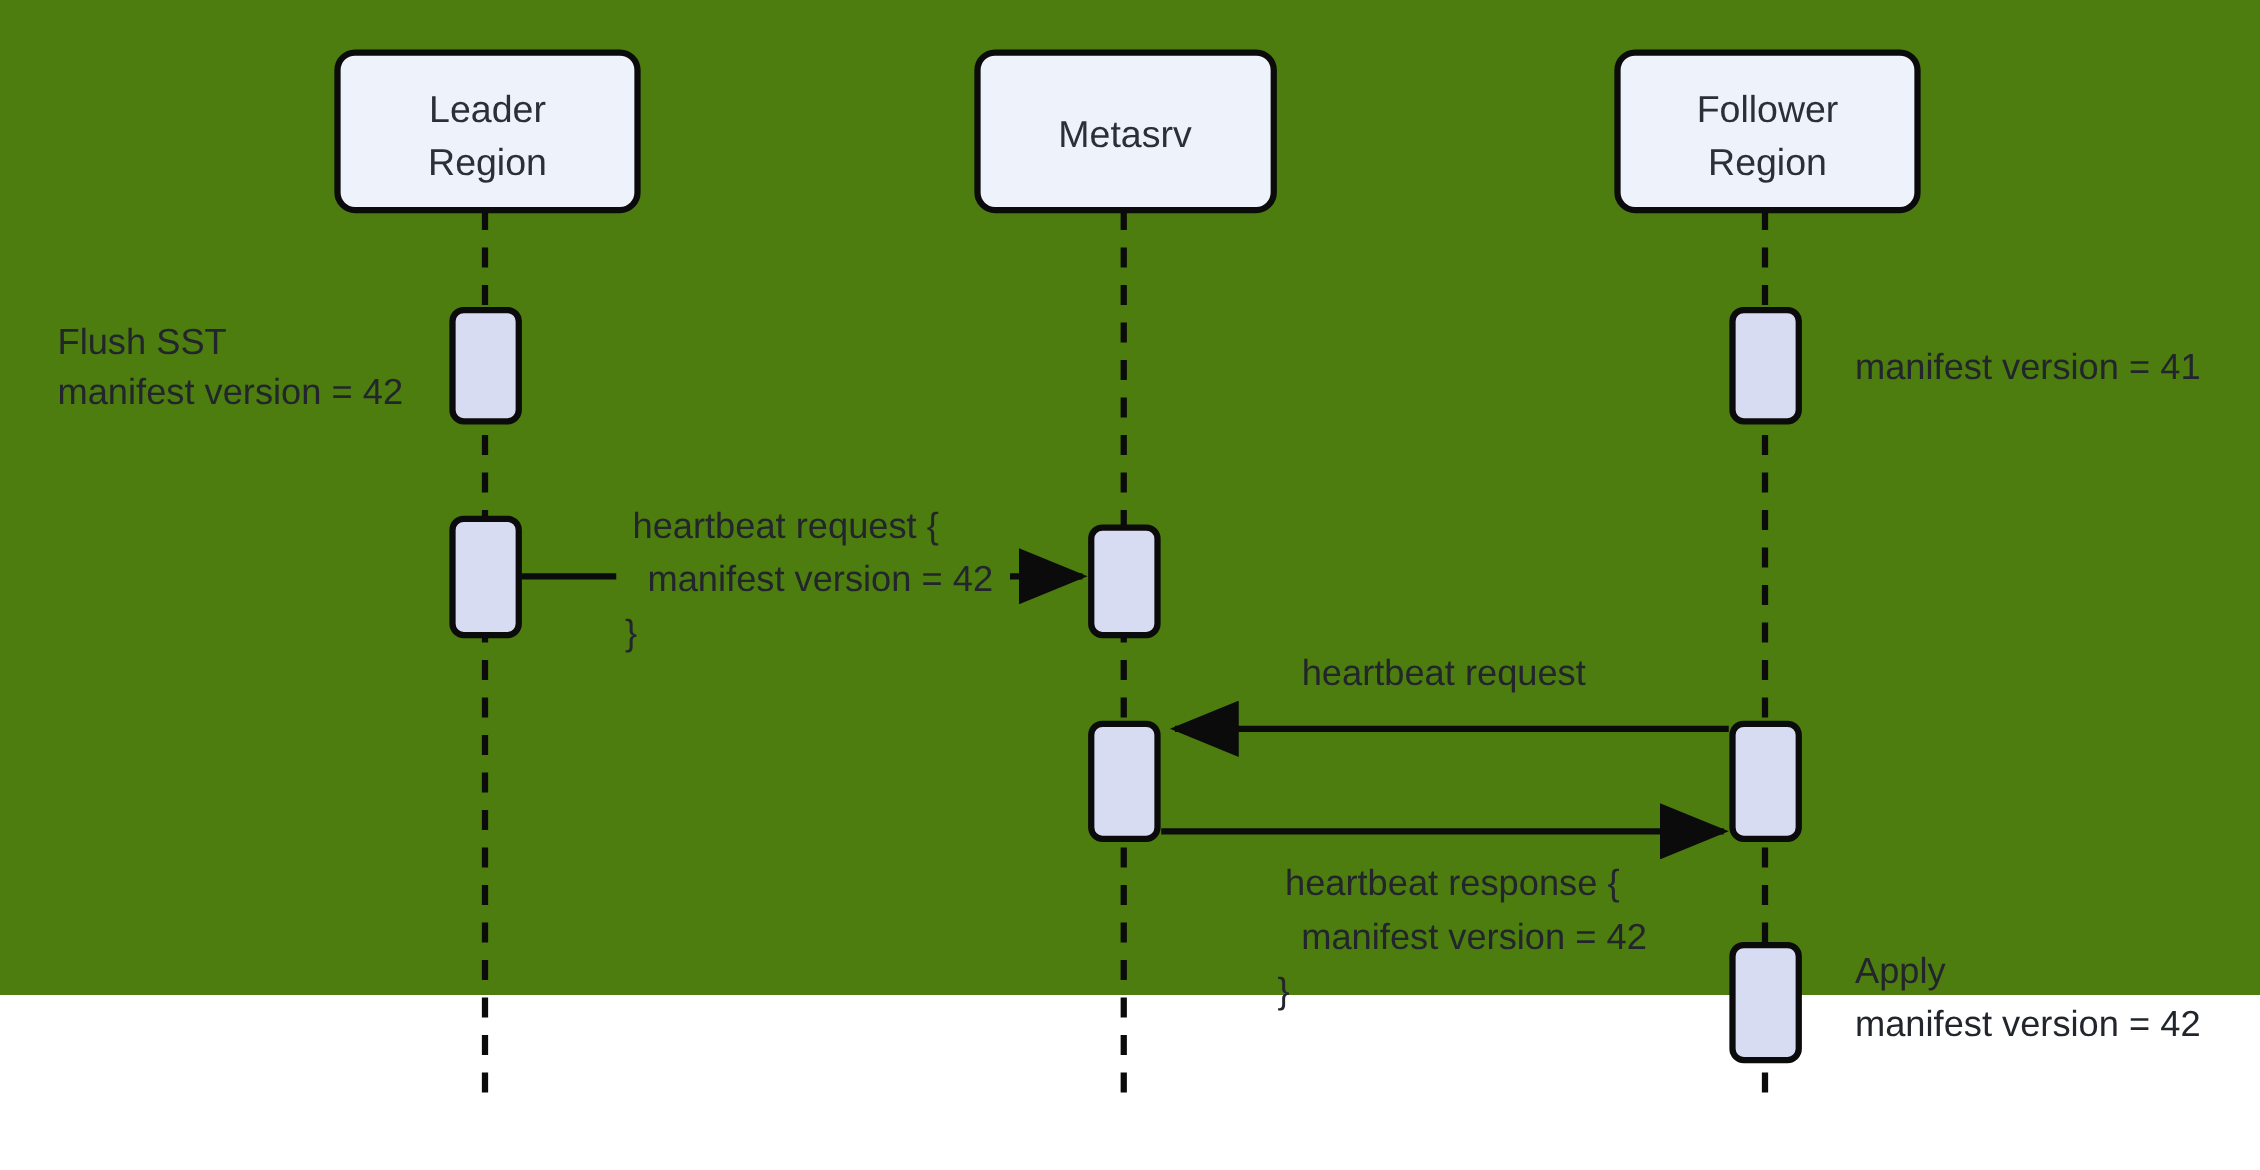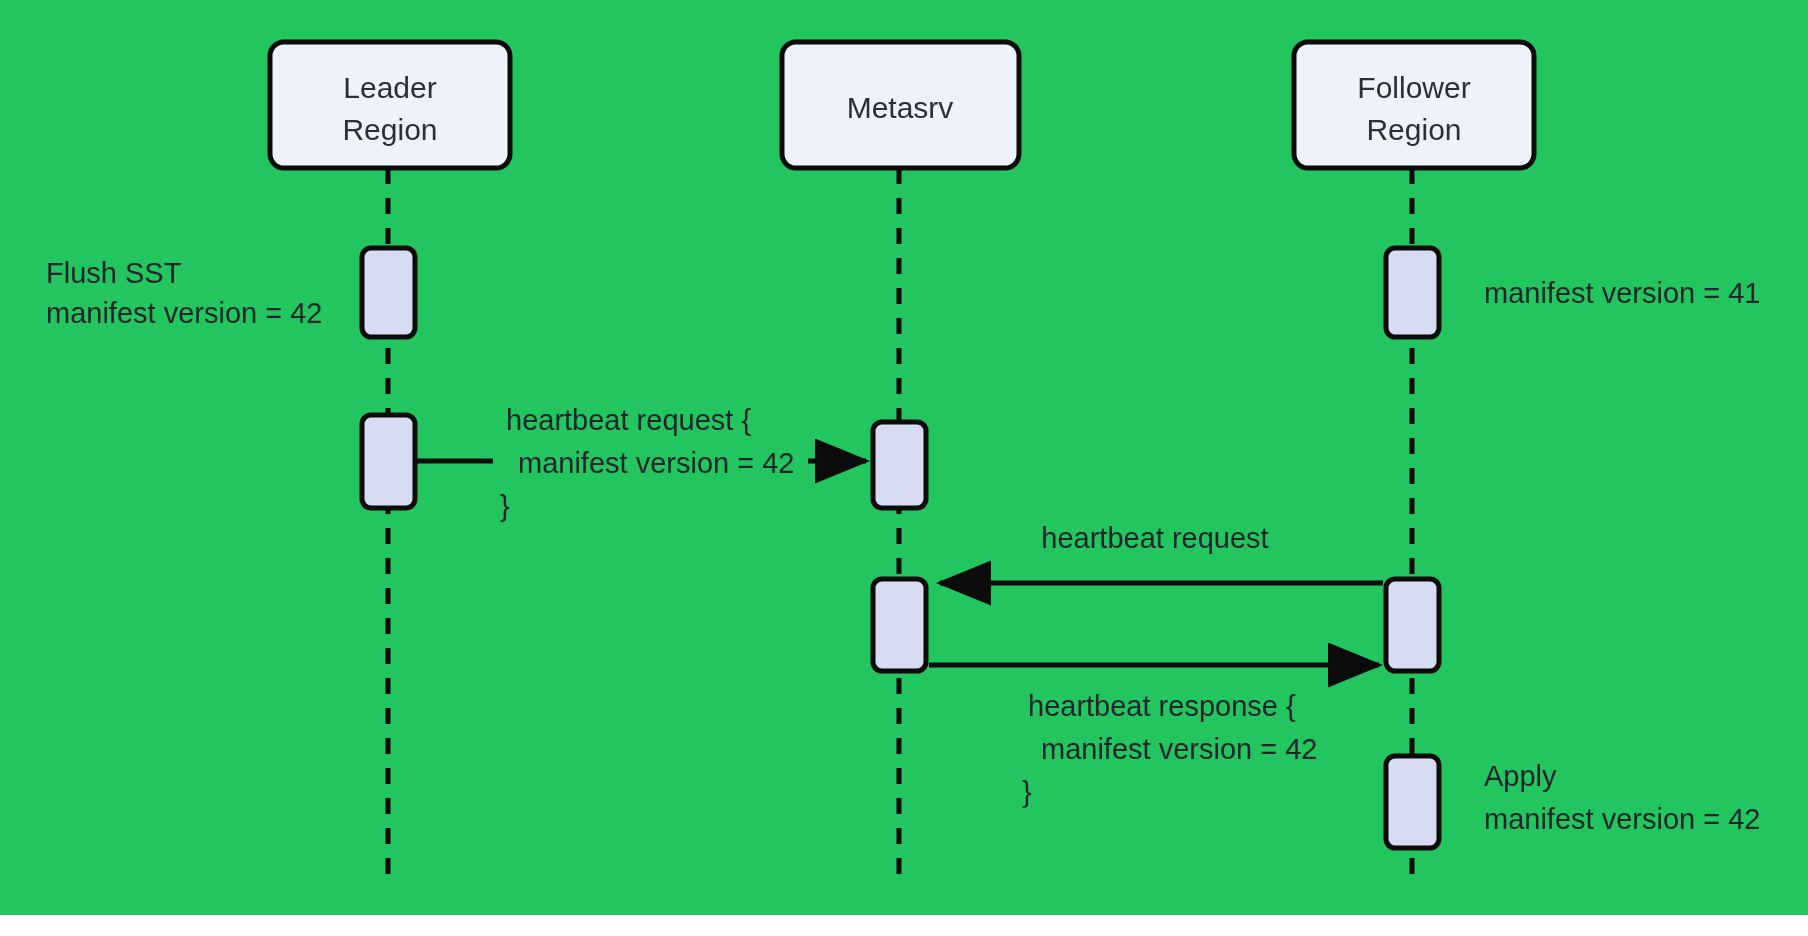--- a/index.html
+++ b/index.html
@@ -9,22 +9,22 @@
   }
   body {
     width: 1808px;
     height: 936px;
     font-family: "Liberation Sans", "DejaVu Sans", sans-serif;
     overflow: hidden;
   }
   #diagram-root {
     position: relative;
     width: 1808px;
-    height: 915px;
-    background: #22c55e;
+    height: 796px;
+    background: #4d7c0f;
   }
   svg#sequence-svg {
     display: block;
     width: 1808px;
     height: 936px;
   }
   .participant-box {
     fill: #eef2fb;
     stroke: #0b0b0b;
     stroke-width: 5;

